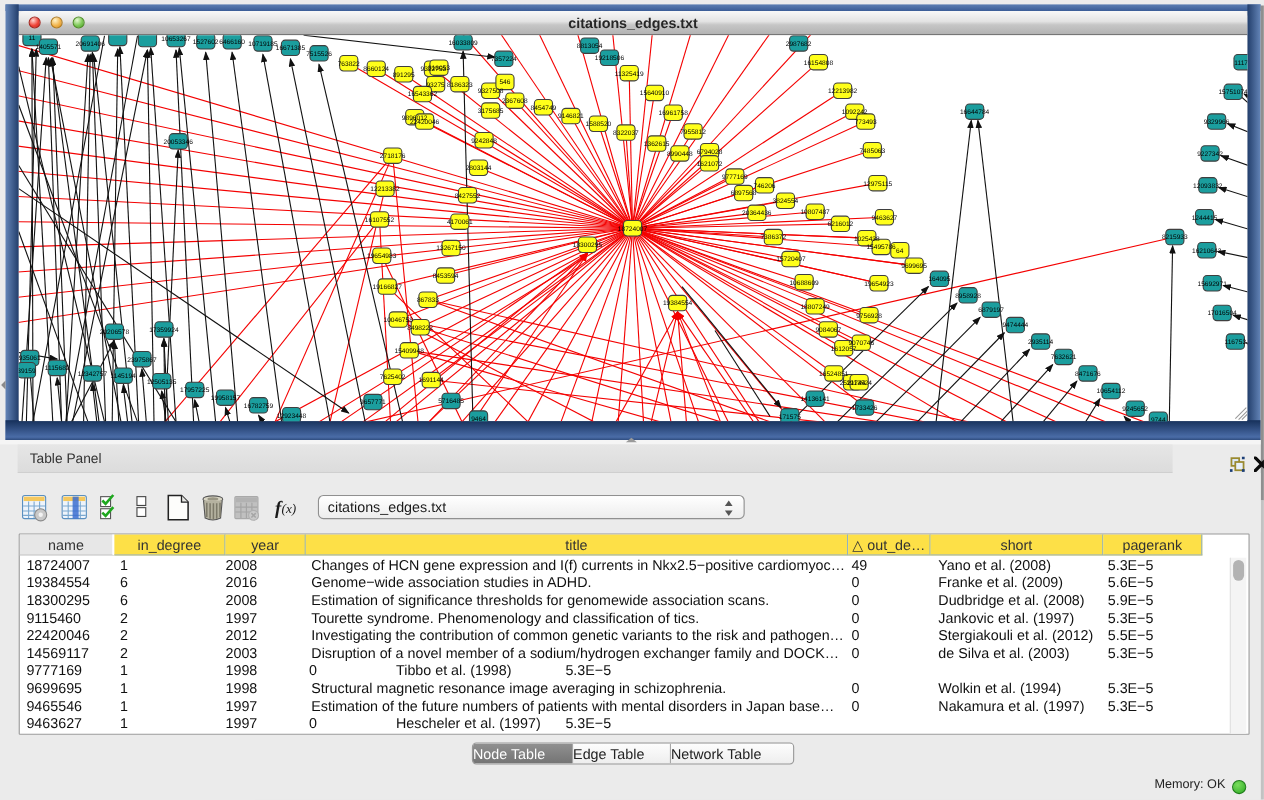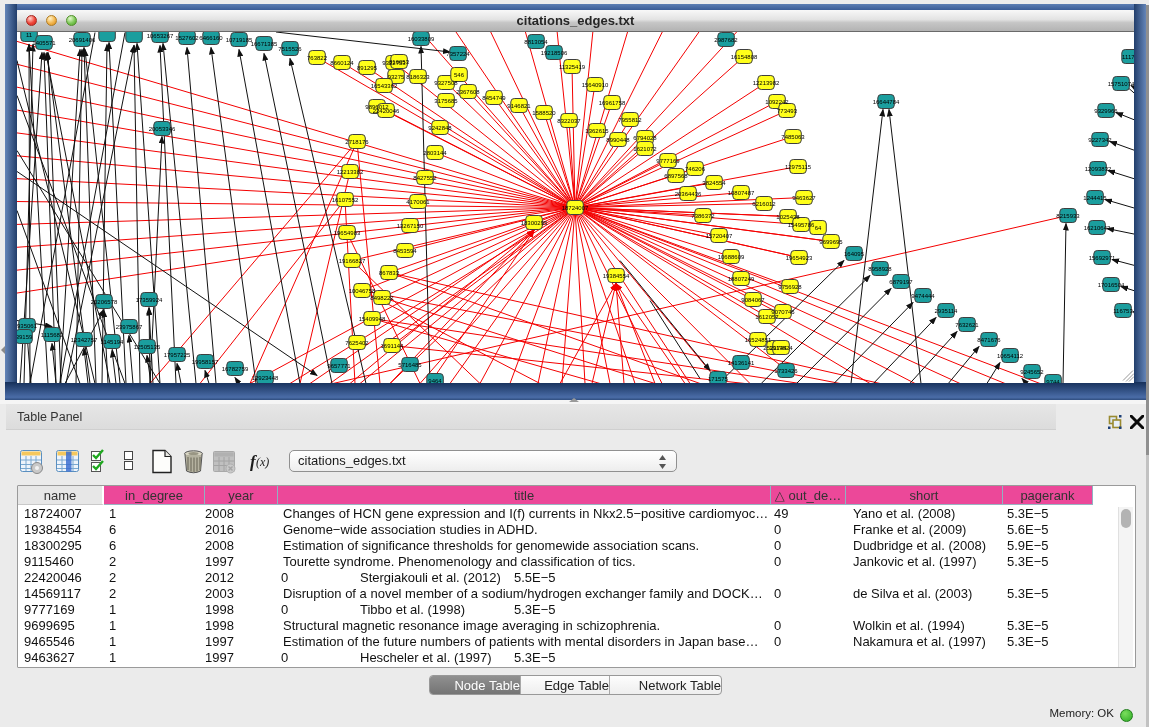--- a/index.html
+++ b/index.html
@@ -10,47 +10,47 @@
 #frameB{left:5px;top:382px;width:1141px;height:18px;background:linear-gradient(#16305a,#4a6ca7 85%,#2f4d7f)}
 #titlebar{left:17px;top:10px;width:1117px;height:21.5px;border-radius:5px 5px 0 0;
  background:linear-gradient(#f8f8f8,#e3e3e3 45%,#c6c6c6 60%,#b3b3b3);border-bottom:1px solid #6a6a6a}
 #titlebar .tl{position:absolute;top:5px;width:11px;height:11px;border-radius:50%}
 #title{width:100%;text-align:center;font-size:13px;font-weight:600;color:#262626;line-height:21px}
 
 #rstrip1{left:1146px;top:5px;width:3px;height:450px;background:#8f8f8f}
 #rstrip2{left:1146px;top:455px;width:3px;height:272px;background:#c2c2c2}
 
 #panel{left:0;top:400px;width:1146px;height:327px;background:#ebebeb}
-#phead{left:6px;top:403.5px;width:1050px;height:26.5px;background:linear-gradient(#e6e6e6,#dcdcdc);border-bottom:1px solid #cfcfcf}
+#phead{left:16px;top:403.5px;width:1050px;height:26.5px;background:linear-gradient(#e6e6e6,#dcdcdc);border-bottom:1px solid #cfcfcf}
 #phead .t{position:absolute;left:11px;top:6px;font-size:12.5px;color:#333}
 #ptop{left:0;top:399.5px;width:1146px;height:4px;background:#f5f5f5}
 
 #toolbar{left:0;top:430px;width:1146px;height:54px;background:#ebebeb}
 #dropdown{left:289px;top:450px;width:388px;height:22px;background:linear-gradient(#fff,#ededed);border:1px solid #909090;border-radius:5px;
  font-size:13px;color:#1a1a1a;line-height:20px;padding-left:8px}
 
 #tbl{left:17px;top:484.5px;width:1119px;height:183px;background:#fff;border:1px solid #9a9a9a;border-radius:1px}
 #thead{position:absolute;left:0;top:0;height:19.5px;width:1076px;display:flex;font-size:13px;color:#333}
-#thead div{background:#ec4899;border-right:1px solid #8fb2c3;text-align:center;line-height:19px;height:19.5px;border-bottom:1px solid #9ab4c2}
+#thead div{background:#fde047;border-right:1px solid #8fb2c3;text-align:center;line-height:19px;height:19.5px;border-bottom:1px solid #9ab4c2}
 #thead .h0{background:#e7e7e7;border-right:2px solid #fff;border-bottom:1px solid #c9c9c9}
 #thead .h0{border-left:none}
 .tr{display:flex;font-size:13px;color:#111;height:16px;line-height:15.5px;white-space:nowrap}
 #tbody{position:absolute;left:0;top:20.5px;width:1090px}
 .c0{width:86px;padding-left:6px;overflow:hidden}
 .c1{width:101px;padding-left:5px}
 .c2{width:73px;padding-left:0px}
 .c3{width:493px;padding-left:5px;overflow:hidden}
 .c4{width:75px;padding-left:3px}
 .c5{width:157px;padding-left:7px;overflow:hidden}
 .c6{width:90px;padding-left:4px}
 #vscroll{position:absolute;right:2px;top:21px;width:15px;height:160px;background:#f4f4f4;border-left:1px solid #e0e0e0}
 #vthumb{position:absolute;left:2px;top:2px;width:10px;height:19px;background:#b3b3b3;border-radius:5px}
 
 #tabs{left:429px;top:674.5px;height:20px;display:flex;border:1px solid #989898;border-radius:4px;overflow:hidden;font-size:13px;background:linear-gradient(#fdfdfd,#eee)}
-#tabs div{line-height:19px;text-align:right;color:#222}
+#tabs div{line-height:19px;text-align:left;color:#222}
 #tabs .sel{background:linear-gradient(#909090,#747474);color:#fff}
 #tabs .s2{border-left:1px solid #a8a8a8}
 
 #mem{left:1014px;top:707px;width:100px;text-align:right;font-size:11.5px;color:#222}
 #memdot{left:1120px;top:709px;width:13px;height:13px;border-radius:50%;background:radial-gradient(circle at 38% 32%,#7ade5d,#2daa24);border:1px solid #1f7d1a}
 #splitg{left:569px;top:398px;width:0;height:0;border-left:5px solid transparent;border-right:5px solid transparent;border-bottom:4px solid #9a9a9a}
 </style></head><body>
 <div class="abs" id="frameTop"></div>
 <div class="abs" id="frameL"></div>
 <div class="abs" id="frameR"></div>
@@ -662,20 +662,21 @@
         <div class="c2">1997</div>
         <div class="c3">Tourette syndrome. Phenomenology and classification of tics.</div>
         <div class="c4">0</div>
         <div class="c5">Jankovic et al. (1997)</div>
         <div class="c6">5.3E−5</div>
       </div>
 <div class="tr">
         <div class="c0">22420046</div>
         <div class="c1">2</div>
         <div class="c2">2012</div>
+        <div class="c3">Investigating the contribution of common genetic variants to the risk and pathogen…</div>
         <div class="c4">0</div>
         <div class="c5">Stergiakouli et al. (2012)</div>
         <div class="c6">5.5E−5</div>
       </div>
 <div class="tr">
         <div class="c0">14569117</div>
         <div class="c1">2</div>
         <div class="c2">2003</div>
         <div class="c3">Disruption of a novel member of a sodium/hydrogen exchanger family and DOCK…</div>
         <div class="c4">0</div>

